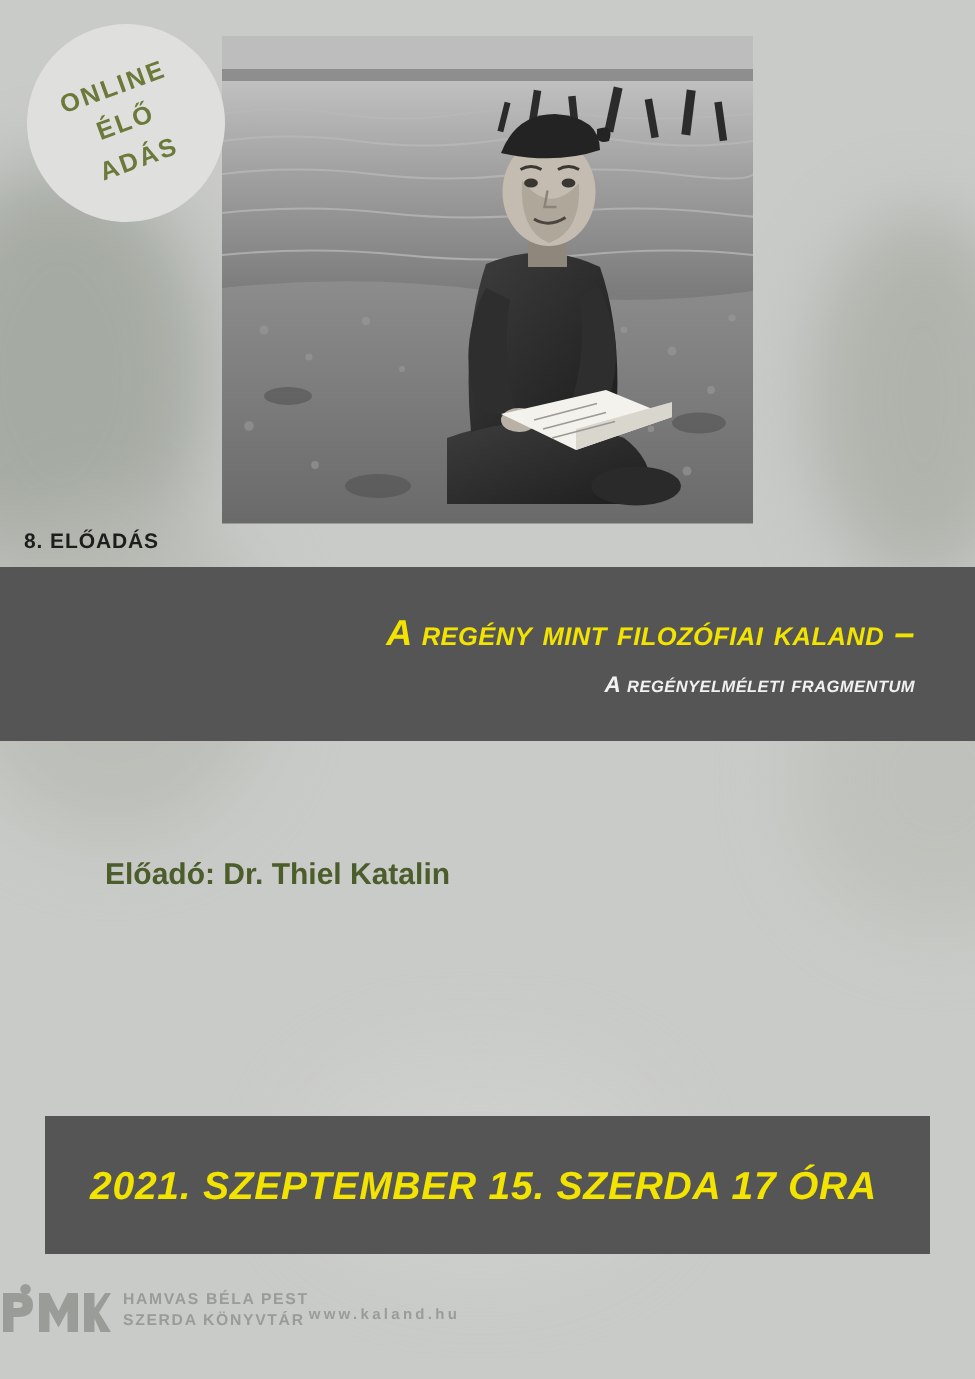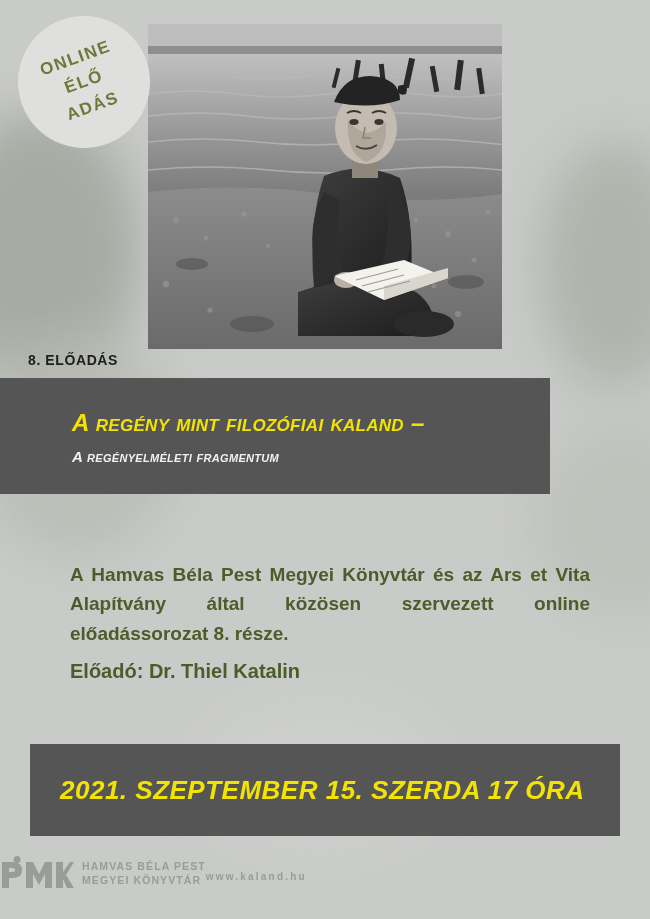--- a/index.html
+++ b/index.html
@@ -72,41 +72,42 @@
     font-size: 17px;
     letter-spacing: 1.6px;
     line-height: 1.5;
     z-index: 4;
   }
   .badge span { display: block; text-align: center; }
 
   
   .eloadas-label {
     position: absolute;
-    left: 28px;
+    left: 16px;
     top: 352px;
     font-size: 14px;
     font-weight: bold;
     color: #1d1d1b;
     letter-spacing: .6px;
   }
 
   
   .title-band {
     position: absolute;
     left: 0;
     top: 378px;
-    width: 550px;
+    width: 650px;
     height: 116px;
     background: #555;
     display: flex;
     flex-direction: column;
     justify-content: center;
     padding-left: 72px;
     padding-right: 40px;
+    text-align: right;
   }
   .title-main {
     font-size: 24px;
     font-weight: bold;
     font-style: italic;
     color: #f2e400;
     letter-spacing: .3px;
     line-height: 1.25;
     font-variant: small-caps;
     text-transform: none;
@@ -325,21 +326,20 @@
   </div>
 
   <div class="eloadas-label">8. ELŐADÁS</div>
 
   <div class="title-band">
     <div class="title-main">A regény mint filozófiai kaland –</div>
     <div class="title-sub">A regényelméleti fragmentum</div>
   </div>
 
   <div class="body-block">
-    <p>A Hamvas Béla Pest Megyei Könyvtár és az Ars et Vita Alapítvány által közösen szervezett online előadássorozat 8. része.</p>
     <div class="speaker">Előadó: Dr. Thiel Katalin</div>
   </div>
 
   <div class="date-band">
     <div class="date-text">2021. SZEPTEMBER 15. SZERDA 17 ÓRA</div>
   </div>
 
   <div class="footer">
     <div class="logo-row">
       <div class="logo-mark">
@@ -350,19 +350,19 @@
             <circle cx="17" cy="3.5" r="3.5"></circle>
 
             <path d="M26 32 L26 6 L33 6 L39 18 L45 6 L52 6 L52 32 L45 32 L45 18 L39 29 L33 18 L33 32 Z"></path>
 
             <path d="M56 32 L56 6 L63 6 L63 16 L70 6 L74 6 L66 19 L74 32 L67 32 L63 23 L63 32 Z"></path>
           </g>
         </svg>
       </div>
       <div class="logo-words">
         <span>HAMVAS BÉLA PEST</span>
-        <span>MEGYEI KÖNYVTÁR</span>
+        <span>SZERDA KÖNYVTÁR</span>
       </div>
     </div>
     <div class="site">www.kaland.hu</div>
   </div>
 
 </div>
 
 </body></html>

